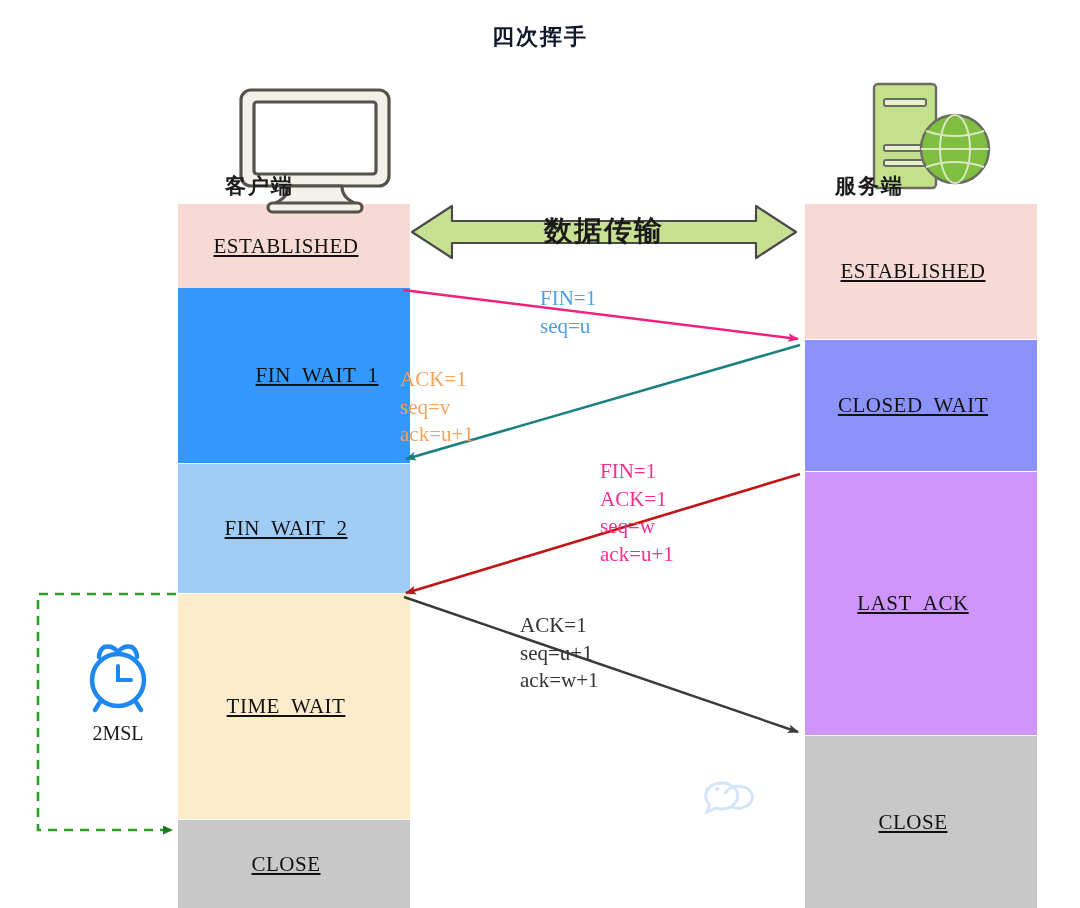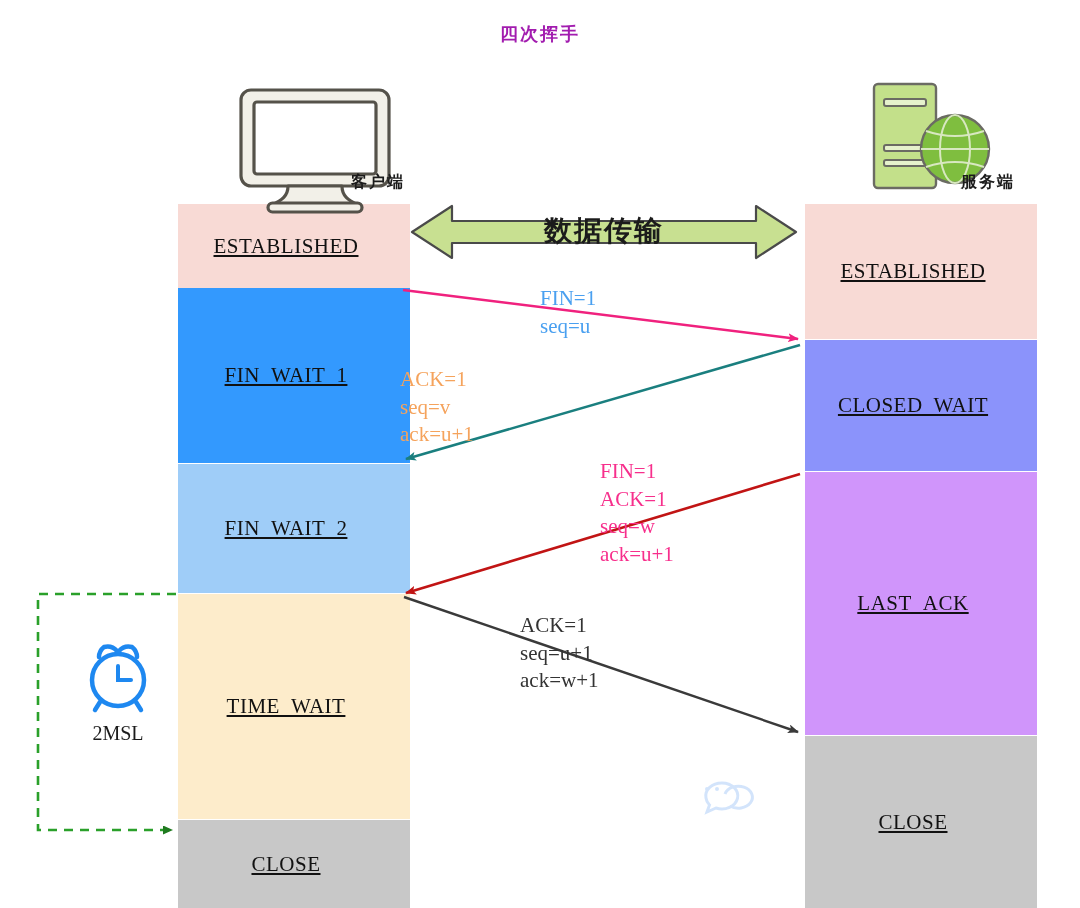--- a/index.html
+++ b/index.html
@@ -23,33 +23,33 @@
   }
 
   .abs { position: absolute; }
 
   
   #title {
     left: 0;
     top: 22px;
     width: 1080px;
     text-align: center;
-    font-size: 18px;
+    font-size: 22px;
     font-weight: bold;
-    color: #a21caf;
+    color: #0f172a;
     letter-spacing: 2px;
     font-family: "DejaVu Sans", "Liberation Sans", sans-serif;
   }
 
   
   .endpoint-label {
-    font-size: 16px;
+    font-size: 21px;
     font-weight: bold;
     color: #1b1b1b;
-    text-align: right;
+    text-align: left;
     letter-spacing: 2px;
     font-family: "DejaVu Sans", "Liberation Sans", sans-serif;
   }
   #client-label { left: 225px; top: 172px; width: 180px; }
   #server-label { left: 835px; top: 172px; width: 180px; }
 
   
   .state-block {
     width: 216px;
     display: flex;
@@ -190,21 +190,21 @@
 <div class="abs" id="title">四次挥手</div>
 
 <div class="abs endpoint-label" id="client-label">客户端</div>
 <div class="abs endpoint-label" id="server-label">服务端</div>
 
 <div class="abs" id="data-arrow-label">数据传输</div>
 
 <div class="abs state-block client-col" style="top:204px;height:84px;">
   <span>ESTABLISHED</span>
 </div>
-<div class="abs state-block client-col" style="top:288px;height:175px;">
+<div class="abs state-block client-col" style="top:288px;height:175px;margin-left:31px;">
   <span>FIN_WAIT_1</span>
 </div>
 <div class="abs state-block client-col" style="top:464px;height:129px;">
   <span>FIN_WAIT_2</span>
 </div>
 <div class="abs state-block client-col" style="top:594px;height:225px;">
   <span>TIME_WAIT</span>
 </div>
 <div class="abs state-block client-col" style="top:820px;height:88px;">
   <span>CLOSE</span>

